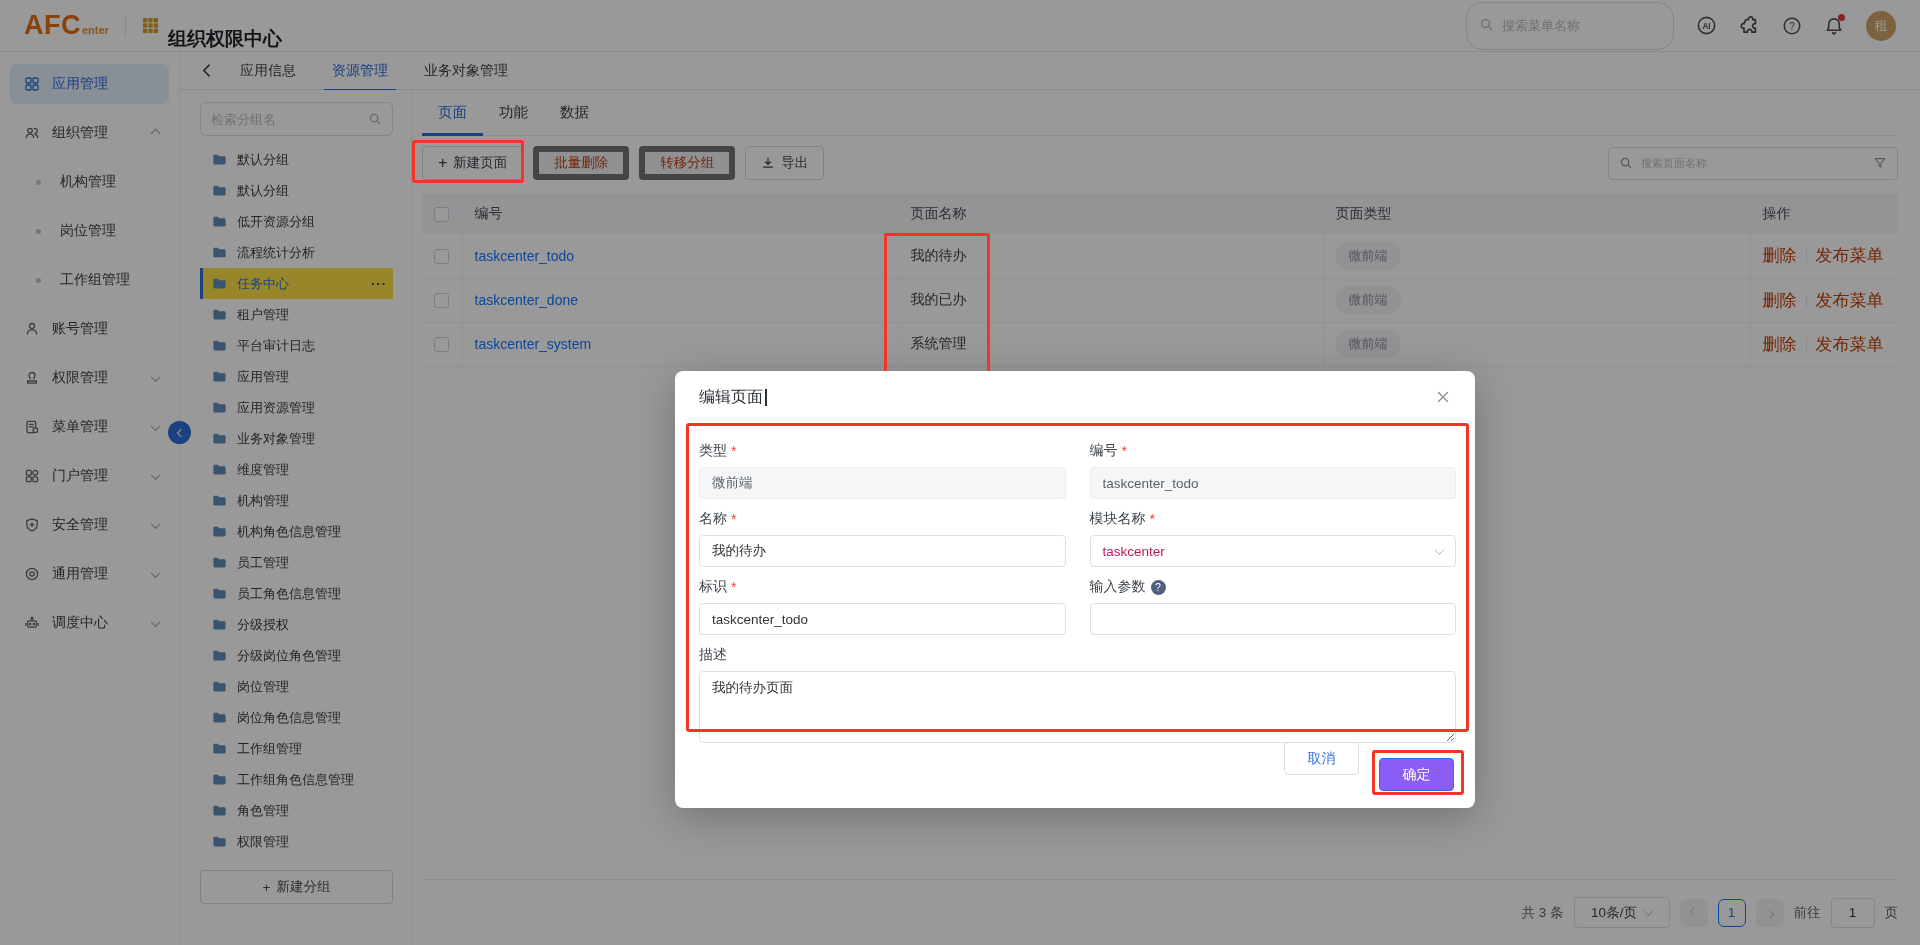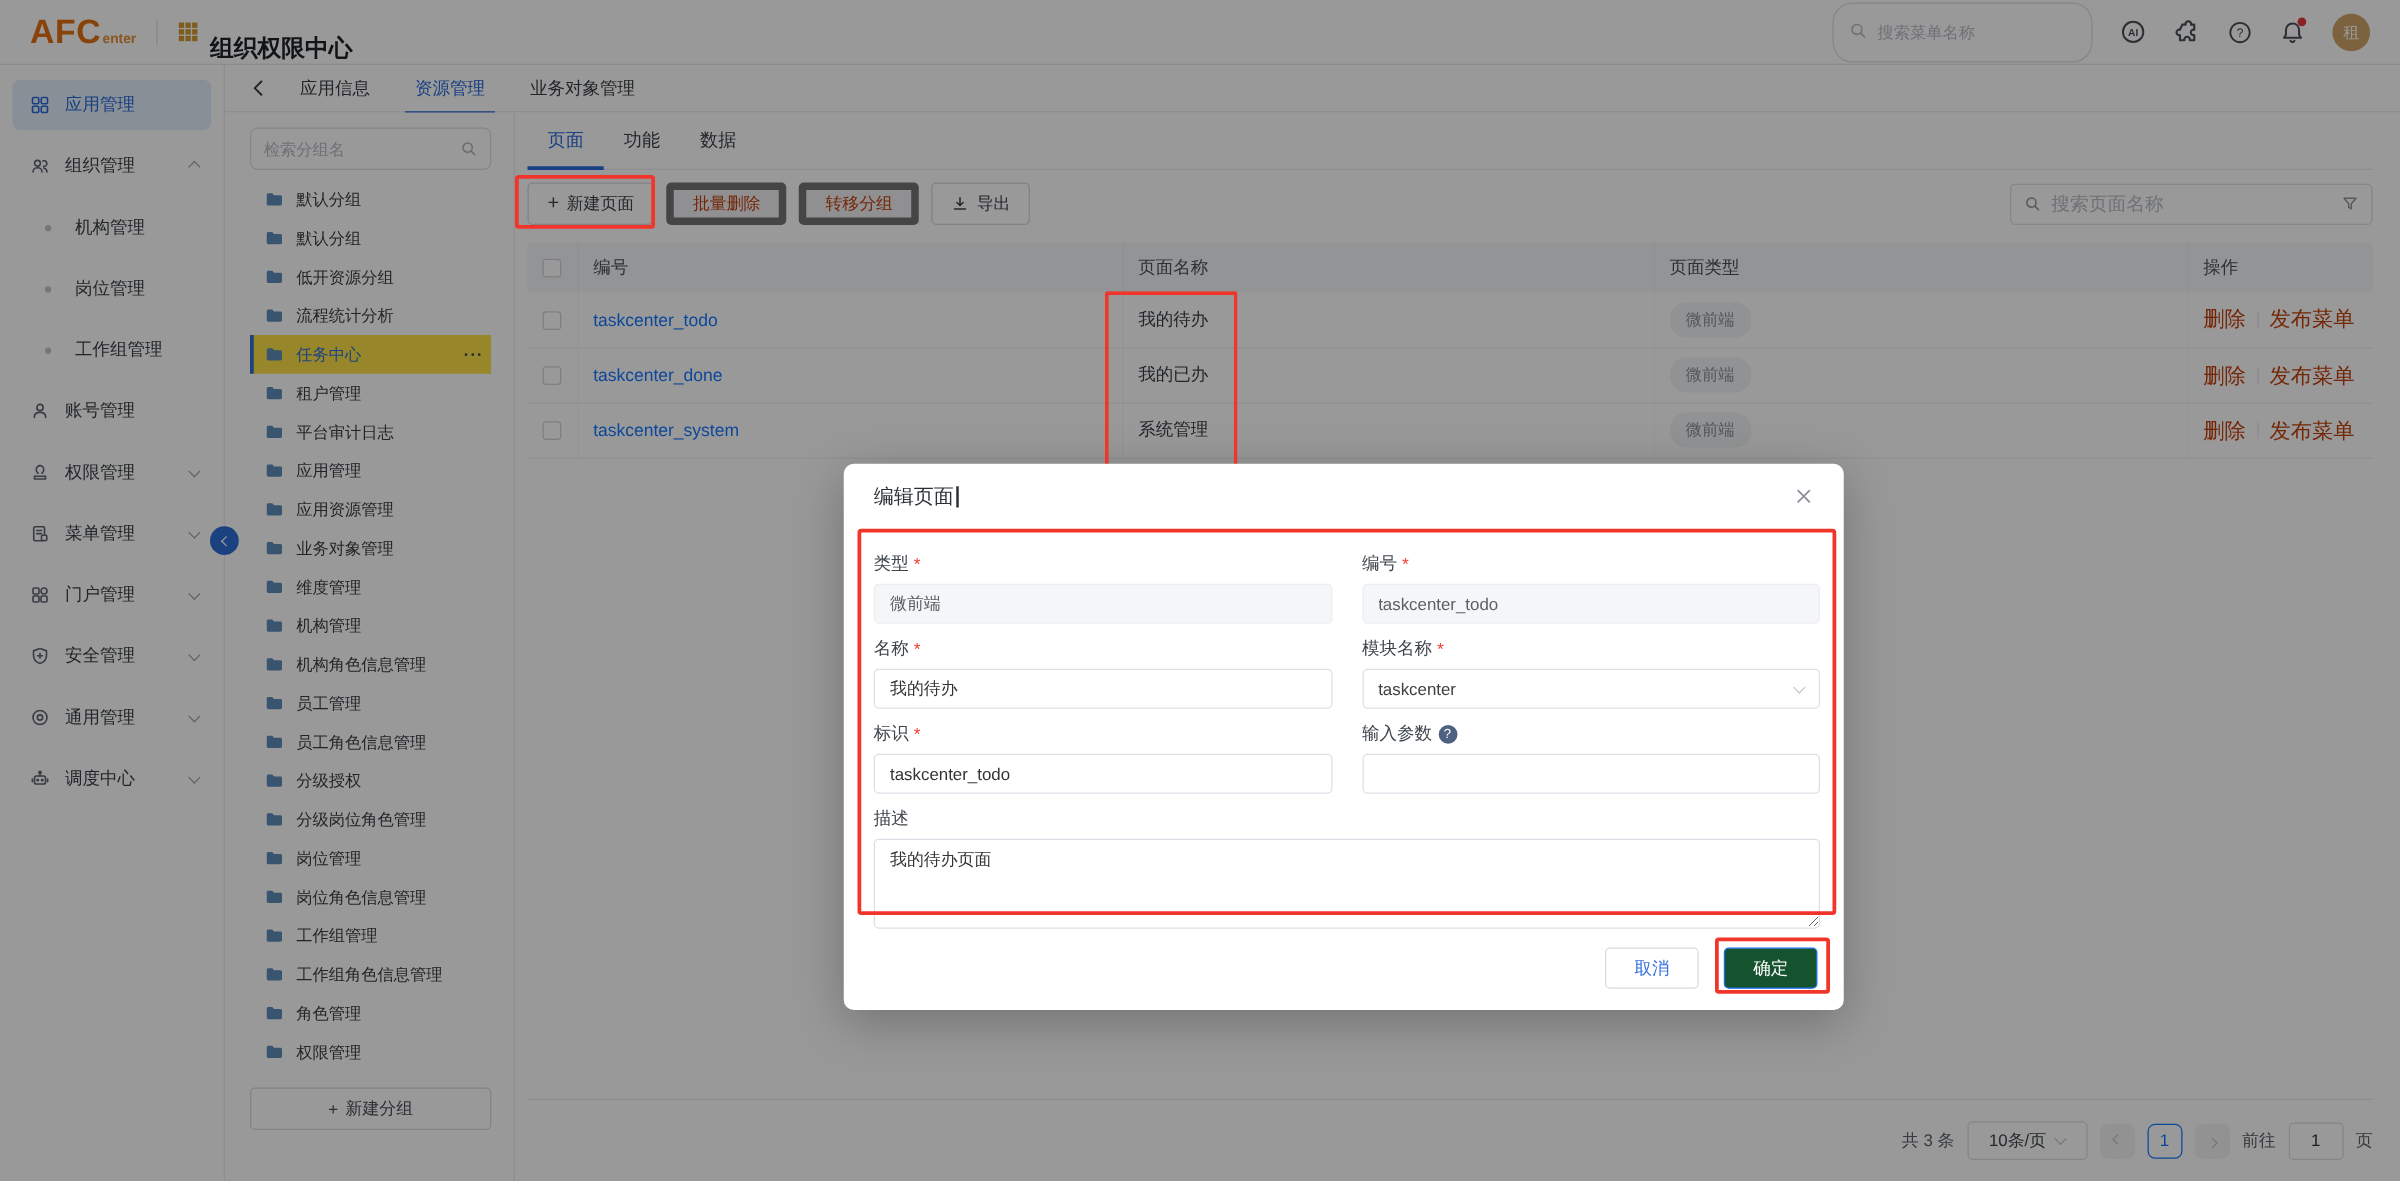--- a/index.html
+++ b/index.html
@@ -63,21 +63,21 @@
   .subtabs { height:46px; border-bottom:1px solid #ebebeb; display:flex; }
   .sub-tab { padding:0 16px; display:flex; align-items:center; cursor:pointer; position:relative; color:#3a3f45; font-size:14.5px; }
   .sub-tab.active { color:#2a6bd9; }
   .sub-tab.active::after { content:""; position:absolute; left:0; right:0; bottom:-1px; height:3px; background:#2a6bd9; }
   .toolbar { margin-top:10px; display:flex; align-items:center; gap:10px; }
   .btn { height:34px; border-radius:4px; display:flex; align-items:center; justify-content:center; gap:6px; font-size:13.5px; padding:0 15px; cursor:pointer; }
   .btn.primary-outline { border:1px solid #d6d9de; background:#fff; color:#3f454c; }
   .btn.disabled { background:#f0f1f3; color:#c2410c; cursor:not-allowed; border:6px solid #737373;font-family:Liberation Serif, serif; }
   .btn .plus { font-size:16px; line-height:1; color:inherit; }
   .toolbar-search { margin-left:auto; width:290px; height:33px; border:1px solid #dcdfe6; border-radius:4px; display:flex; align-items:center; padding:0 10px; gap:8px; }
-  .toolbar-search input { border:none; outline:none; flex:1; font-size:15px; color:#333; background:transparent; min-width:0; }
+  .toolbar-search input { border:none; outline:none; flex:1; font-size:11px; color:#333; background:transparent; min-width:0; }
   .toolbar-search input::placeholder { color:#b8bcc4; }
   .toolbar-search .mag, .toolbar-search .funnel { color:#8f949c; display:flex; }
 
   table.datatable { margin-top:14px; width:1476px; border-collapse:collapse; table-layout:fixed; }
   .datatable col.c-check { width:40px; } .datatable col.c-code { width:436px; } .datatable col.c-name { width:425px; } .datatable col.c-type { width:427px; } .datatable col.c-op { width:148px; }
   .datatable th { background:#f6f7f9; height:40px; text-align:left; font-weight:400; color:#4b4f55; padding:0 12px; border-right:1px solid #eef0f2; }
   .datatable th:last-child { border-right:none; }
   .datatable td { height:44px; padding:0 12px; border-bottom:1px solid #f0f1f3; border-right:1px solid #f5f6f8; color:#3a3f45; }
   .datatable td:last-child { border-right:none; }
   .checkbox { width:15px; height:15px; border:1px solid #cfd3da; border-radius:3px; background:#fff; display:inline-block; vertical-align:middle; cursor:pointer; }
@@ -104,28 +104,28 @@
   .caret { display:inline-block; width:1.5px; height:17px; background:#2b2f36; margin-left:2px; vertical-align:-3px; }
   .modal-close { margin-left:auto; color:#8a8f98; display:flex; cursor:pointer; }
   .modal-form { position:absolute; left:13px; top:53px; width:779px; height:306px; padding:18px 11px 0 11px; }
   .form-grid { display:grid; grid-template-columns:1fr 1fr; column-gap:24px; row-gap:11px; }
   .field { display:flex; flex-direction:column; }
   .field.full { grid-column:1 / span 2; }
   .flabel { font-size:14px; color:#3f454c; margin-bottom:7px; display:flex; align-items:center; gap:5px; }
   .flabel.req::after { content:"*"; color:#f04134; margin-left:-1px; }
   .finput { height:32px; border:1px solid #dcdfe6; border-radius:4px; padding:0 12px; font-size:13.5px; color:#333; outline:none; font-family:inherit; background:#fff; width:100%; }
   .finput:disabled { background:#f5f6f8; border-color:#ebedf0; color:#5a5f66; }
-  .fselect { height:32px; border:1px solid #dcdfe6; border-radius:4px; padding:0 12px; display:flex; align-items:center; cursor:pointer; color:#404040; font-size:13.5px; }
+  .fselect { height:32px; border:1px solid #dcdfe6; border-radius:4px; padding:0 12px; display:flex; align-items:center; cursor:pointer; color:#be185d; font-size:13.5px; }
   .fselect .chev { margin-left:auto; border-color:#c0c4cc; }
   .ftextarea { height:72px; border:1px solid #dcdfe6; border-radius:4px; padding:7px 12px; font-size:13.5px; color:#333; outline:none; resize:vertical; font-family:inherit; width:100%; }
   .qmark { width:15px; height:15px; border-radius:50%; background:#4e6180; color:#fff; font-size:10.5px; display:inline-flex; align-items:center; justify-content:center; }
   .modal-footer { position:absolute; right:21px; bottom:17px; display:flex; gap:20px; }
   .m-btn { height:33px; min-width:75px; padding:0 18px; border-radius:4px; display:flex; align-items:center; justify-content:center; font-size:14px; cursor:pointer; }
   .m-btn.cancel { border:1px solid #d9dce1; background:#fff; color:#3371e0; }
-  .m-btn.ok { background:#14532d; color:#fff; border:1px solid #1f72f2; }
+  .m-btn.ok { background:#8b5cf6; color:#fff; border:1px solid #1f72f2;margin-top:16px; }
 
   
   .annotation { position:absolute; border:3px solid #f1352b; border-radius:3px; z-index:70; pointer-events:none; }
   .anno-newpage { left:412px; top:140px; width:112px; height:43px; }
   .anno-namecol { left:884px; top:233px; width:106px; height:138px; border-bottom:none; border-radius:3px 3px 0 0; }
   .anno-form { left:686px; top:423px; width:783px; height:309px; }
   .anno-ok { left:1372px; top:750px; width:92px; height:45px; }
 </style>
 </head>
 <body>

